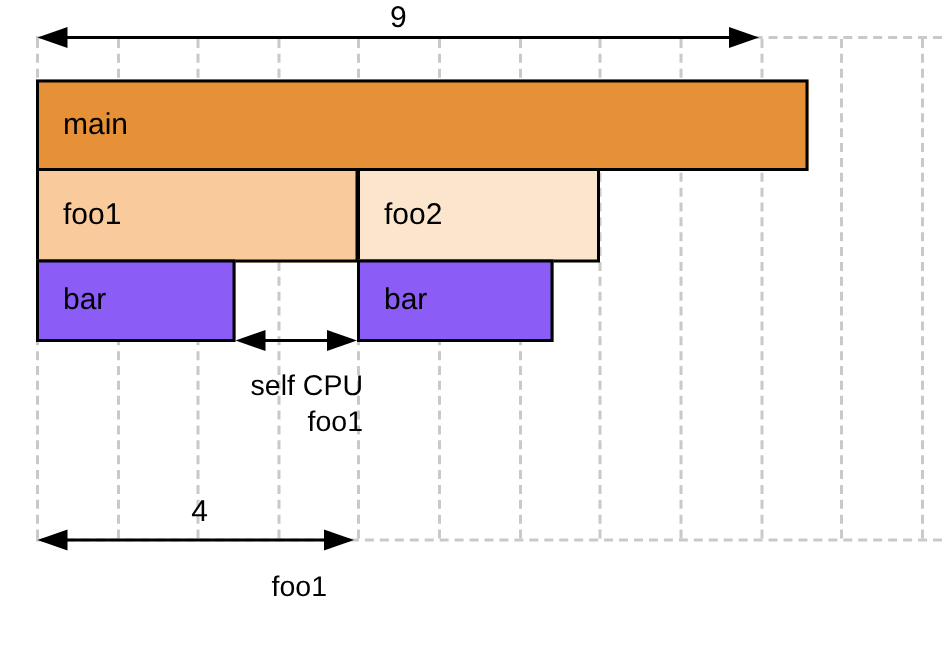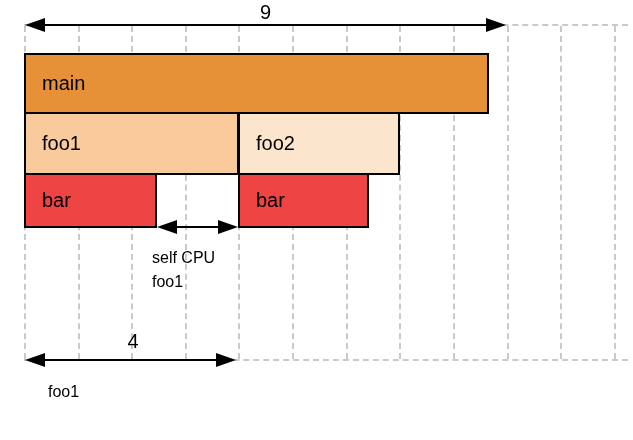--- a/index.html
+++ b/index.html
@@ -9,28 +9,28 @@
   }
   .gridv{position:absolute;top:26px;height:333px;width:0;border-left:2px dashed #c9c9c9;}
   .gridh{position:absolute;height:0;border-top:2px dashed #c9c9c9;}
   .frame{
     position:absolute;box-sizing:border-box;border:2px solid #000;
     display:flex;align-items:center;padding-left:16px;font-size:20px;
   }
   .fill-main{background:#e69138;}
   .fill-foo1{background:#f9cb9c;}
   .fill-foo2{background:#fce5cd;}
-  .fill-bar{background:#ef4444;}
+  .fill-bar{background:#8b5cf6;}
   .arrow{position:absolute;height:14px;}
   .arrow .line{position:absolute;left:3px;right:3px;top:6px;height:2px;background:#000;}
   .ah{position:absolute;top:0;width:0;height:0;border-top:7px solid transparent;border-bottom:7px solid transparent;}
   .ah.l{left:0;border-right:20px solid #000;}
   .ah.r{right:0;border-left:20px solid #000;}
   .num{position:absolute;text-align:center;font-size:20px;}
-  .caption{position:absolute;text-align:left;font-size:16px;line-height:24px;}
+  .caption{position:absolute;text-align:right;font-size:19px;line-height:24px;}
 </style>
 </head>
 <body>
 
 <div class="canvas">
 
   <div class="gridh" style="left:24px;top:24px;width:604px;"></div>
   <div class="gridh" style="left:24px;top:359px;width:604px;"></div>
   <div class="gridv" style="left:24px;"></div>
   <div class="gridv" style="left:78px;"></div>
@@ -38,21 +38,21 @@
   <div class="gridv" style="left:185px;"></div>
   <div class="gridv" style="left:238px;"></div>
   <div class="gridv" style="left:292px;"></div>
   <div class="gridv" style="left:346px;"></div>
   <div class="gridv" style="left:399px;"></div>
   <div class="gridv" style="left:453px;"></div>
   <div class="gridv" style="left:507px;"></div>
   <div class="gridv" style="left:560px;"></div>
   <div class="gridv" style="left:614px;"></div>
 
-  <div class="frame fill-main" style="left:24px;top:53px;width:465px;height:61px;">
+  <div class="frame fill-main" style="left:24px;top:53px;width:515px;height:61px;">
     <span>main</span>
   </div>
   <div class="frame fill-foo1" style="left:24px;top:112px;width:215px;height:63px;">
     <span>foo1</span>
   </div>
   <div class="frame fill-foo2" style="left:238px;top:112px;width:162px;height:63px;">
     <span>foo2</span>
   </div>
   <div class="frame fill-bar" style="left:24px;top:173px;width:133px;height:55px;">
     <span>bar</span>

